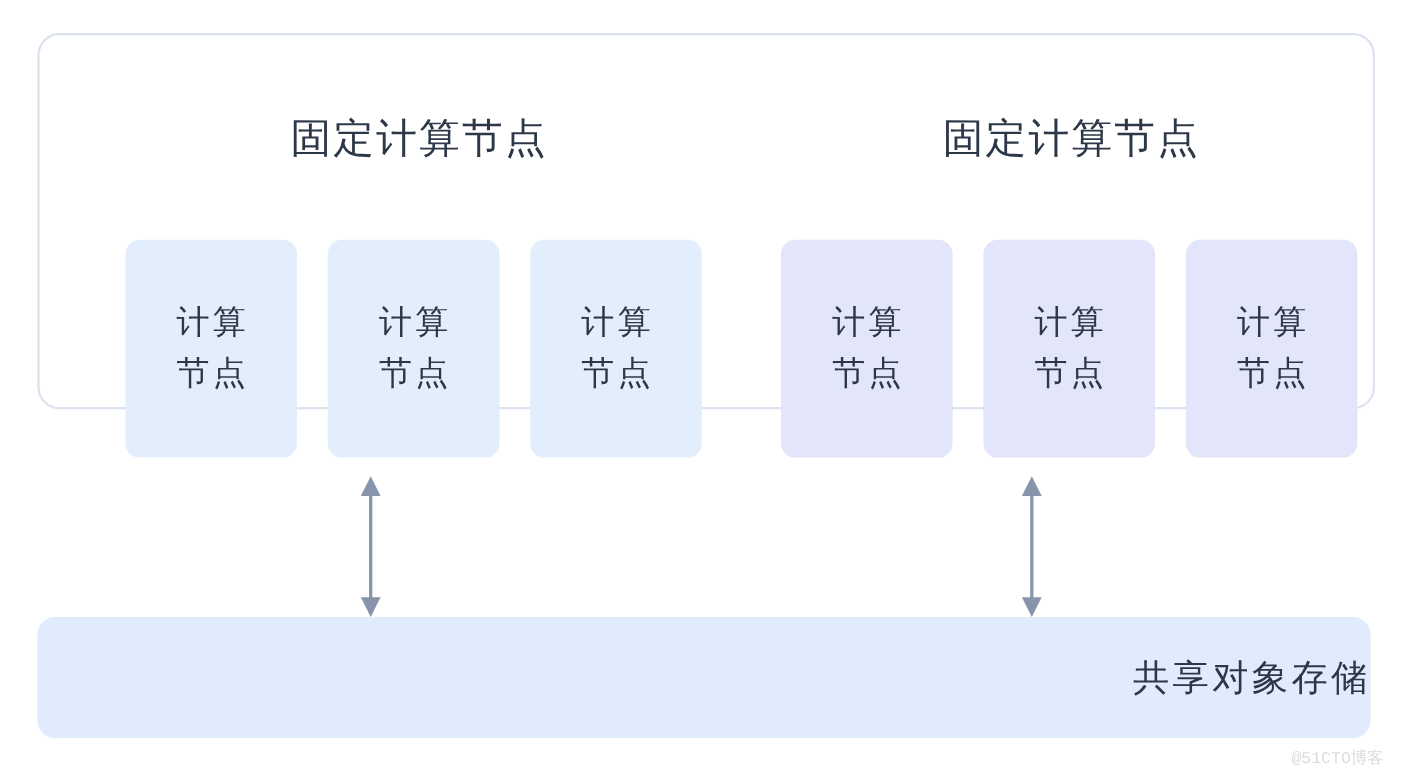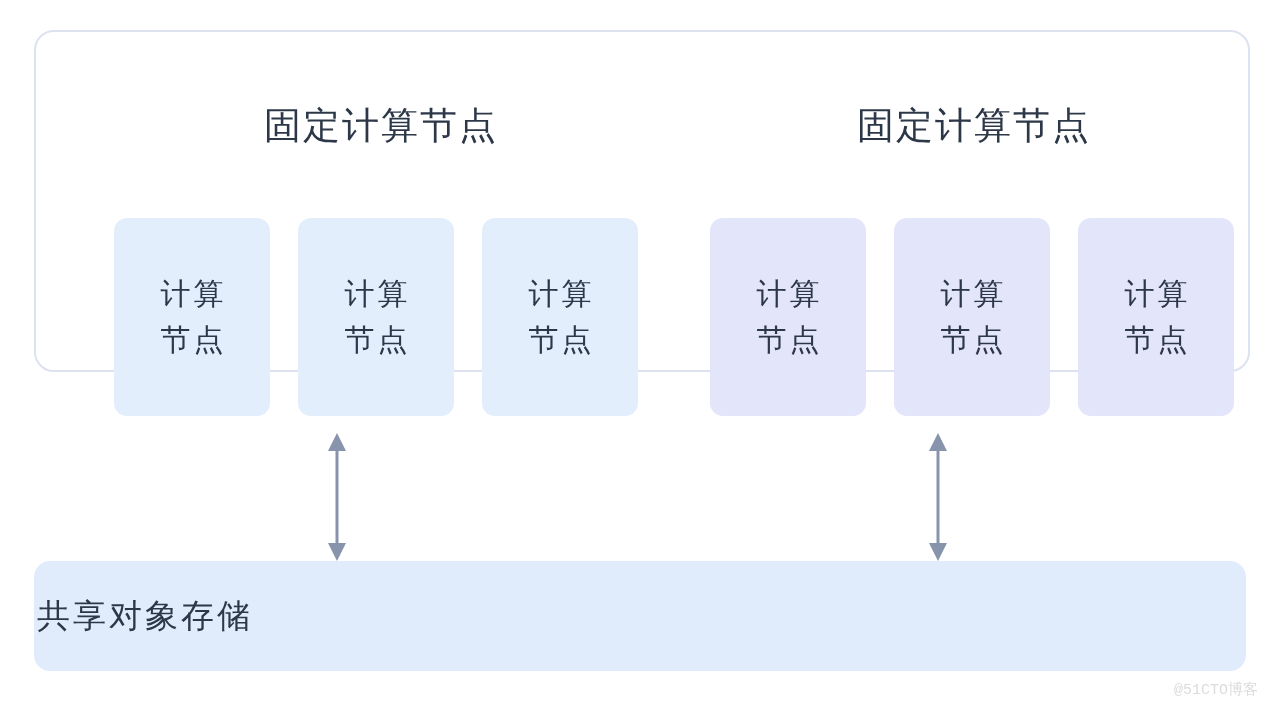--- a/index.html
+++ b/index.html
@@ -99,21 +99,21 @@
   .storage-bar {
     position: absolute;
     left: 34px;
     top: 561px;
     width: 1212px;
     height: 110px;
     background: #e0ebfb;
     border-radius: 16px;
     display: flex;
     align-items: center;
-    justify-content: flex-start;
+    justify-content: flex-end;
   }
   .storage-label {
     font-size: 33px;
     line-height: 40px;
     letter-spacing: 3px;
     color: #2c3748;
     font-weight: 500;
     white-space: nowrap;
     text-indent: 3px;
   }

